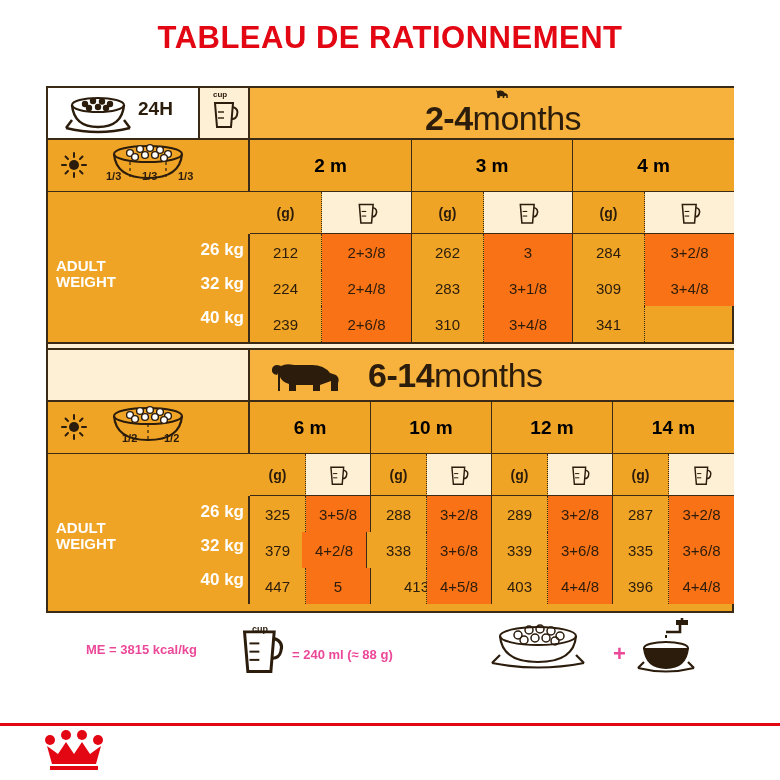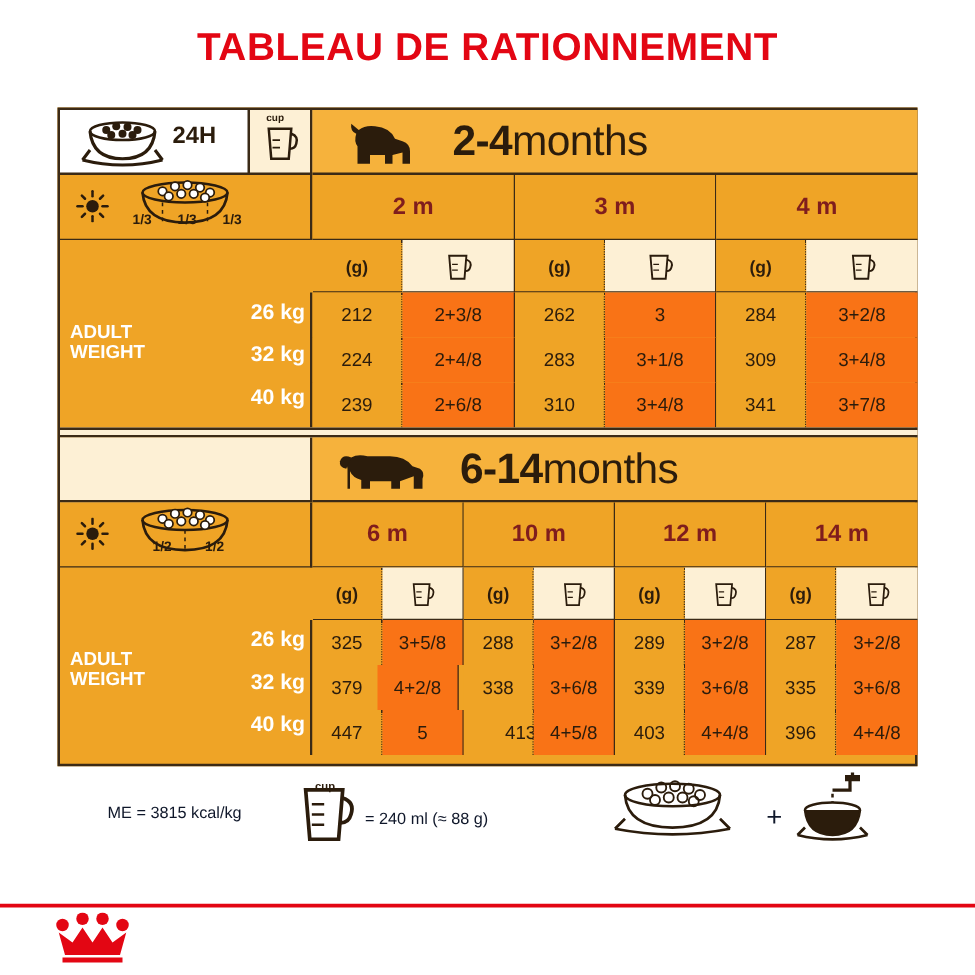--- a/index.html
+++ b/index.html
@@ -60,21 +60,21 @@
   .band .bandtxt .light{font-weight:normal;}
 
   
   .colhdr{
     position:absolute;
     background:#efa426;
     border-right:1px solid #3b2a16;
     border-bottom:1px solid #3b2a16;
     box-sizing:border-box;
     display:flex;align-items:center;justify-content:center;
-    font-weight:bold;font-size:19px;color:#7f1d1d;
+    font-weight:bold;font-size:19px;color:#000000;
   }
   .unit{
     position:absolute;
     box-sizing:border-box;
     border-right:1px dotted #3b2a16;
     border-bottom:1px solid #3b2a16;
     display:flex;align-items:center;justify-content:center;
     font-weight:bold;font-size:14px;color:#2b1c0c;
   }
   .unit.cup{background:#fdf0d5;border-right:1px solid #3b2a16;}
@@ -96,21 +96,21 @@
   }
   .adultweight{
     position:absolute;
     color:#ffffff;font-weight:bold;font-size:15px;
     line-height:16px;
     text-align:left;
   }
   
   .note{
     position:absolute;
-    font-size:13px;font-weight:normal;color:#0f172a;
+    font-size:13px;font-weight:bold;color:#ec4899;
   }
   
   .footer-line{
     position:absolute;left:0;bottom:54px;width:780px;height:3px;background:#e30613;
   }
   svg{display:block;}
 </style>
 </head>
 <body>
 
@@ -138,21 +138,21 @@
   <div class="hdr-cup">
     <svg width="30" height="34" viewBox="0 0 30 34" style="position:absolute;left:10px;top:9px;">
       <path d="M5 6 L7 30 L21 30 L23 6 Z" fill="none" stroke="#2b1c0c" stroke-width="2"></path>
       <path d="M23 10 Q29 12 27 18 Q26 22 22 22" fill="none" stroke="#2b1c0c" stroke-width="2"></path>
       <line x1="8" y1="15" x2="14" y2="15" stroke="#2b1c0c" stroke-width="1.4"></line>
       <line x1="8" y1="21" x2="14" y2="21" stroke="#2b1c0c" stroke-width="1.4"></line>
     </svg>
     <div style="position:absolute;left:13px;top:2px;font-size:8px;font-weight:bold;color:#2b1c0c;">cup</div>
   </div>
 
-  <div class="band" style="left:202px;top:0;width:484px;height:52px;border-right:0;">
+  <div class="band" style="left:202px;top:0;width:484px;height:52px;border-right:0;flex-direction:column;">
     <svg width="70" height="44" viewBox="0 0 70 44" style="margin-left:20px;">
       <path d="M16 40 L16 26 Q13 22 15 16 Q10 14 11 8 L17 13 Q22 9 30 10 Q42 11 46 20 L52 22 Q58 24 58 30 L58 40 L52 40 L52 31 L44 33 L44 40 L38 40 L38 33 L26 33 L26 40 L20 40 Z" fill="#2b1c0c"></path>
     </svg>
     <div class="bandtxt" style="margin-left:22px;">
       <span style="font-weight:bold;">2-4</span><span class="light">months</span>
     </div>
   </div>
 
   <div class="c" style="left:0;top:52px;width:202px;height:52px;background:#efa426;border-right:2px solid #3b2a16;border-bottom:1px solid #3b2a16;">
     <svg width="28" height="26" viewBox="0 0 28 26" style="position:absolute;left:12px;top:12px;">
@@ -243,21 +243,20 @@
   <div class="val g" style="left:364px;top:182px;width:72px;height:36px;">283</div>
   <div class="val cup" style="left:436px;top:182px;width:89px;height:36px;">3+1/8</div>
   <div class="val g" style="left:525px;top:182px;width:72px;height:36px;">309</div>
   <div class="val cup" style="left:597px;top:182px;width:89px;height:36px;border-right:0;">3+4/8</div>
 
   <div class="val g" style="left:202px;top:218px;width:72px;height:36px;">239</div>
   <div class="val cup" style="left:274px;top:218px;width:90px;height:36px;">2+6/8</div>
   <div class="val g" style="left:364px;top:218px;width:72px;height:36px;">310</div>
   <div class="val cup" style="left:436px;top:218px;width:89px;height:36px;">3+4/8</div>
   <div class="val g" style="left:525px;top:218px;width:72px;height:36px;">341</div>
-  <div class="val cup" style="left:597px;top:218px;width:89px;height:36px;border-right:0;">3+7/8</div>
 
   <div class="c" style="left:0;top:254px;width:686px;height:8px;background:#fdf0d5;border-top:2px solid #3b2a16;border-bottom:2px solid #3b2a16;"></div>
 
   <div class="c" style="left:0;top:262px;width:202px;height:52px;background:#fdf0d5;border-right:2px solid #3b2a16;border-bottom:2px solid #3b2a16;"></div>
   <div class="band" style="left:202px;top:262px;width:484px;height:52px;border-right:0;">
     <svg width="76" height="40" viewBox="0 0 76 40" style="margin-left:18px;">
       <path d="M10 36 L10 20 Q8 14 13 11 Q18 8 26 10 L44 10 Q56 10 62 18 L68 20 Q72 23 70 28 L70 36 L63 36 L63 26 L52 30 L52 36 L45 36 L45 30 L28 30 L28 36 L21 36 L21 29 Q14 27 12 22 L12 36 Z" fill="#2b1c0c"></path>
       <path d="M13 11 Q6 8 4 14 Q3 19 9 20 Z" fill="#2b1c0c"></path>
     </svg>
     <div class="bandtxt" style="margin-left:24px;">

